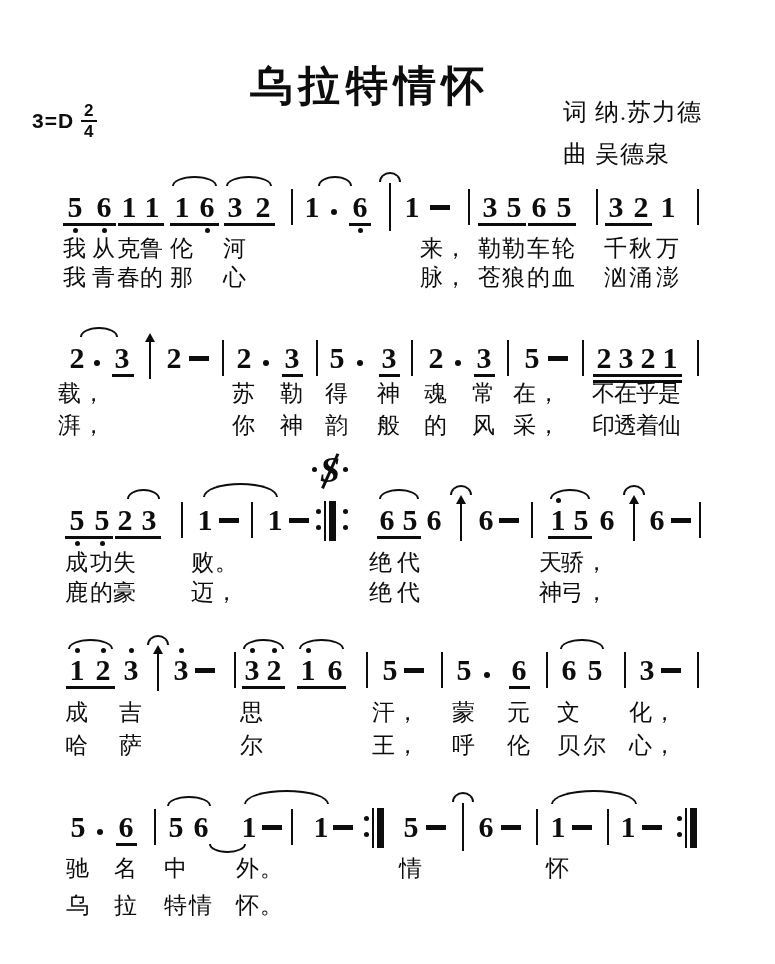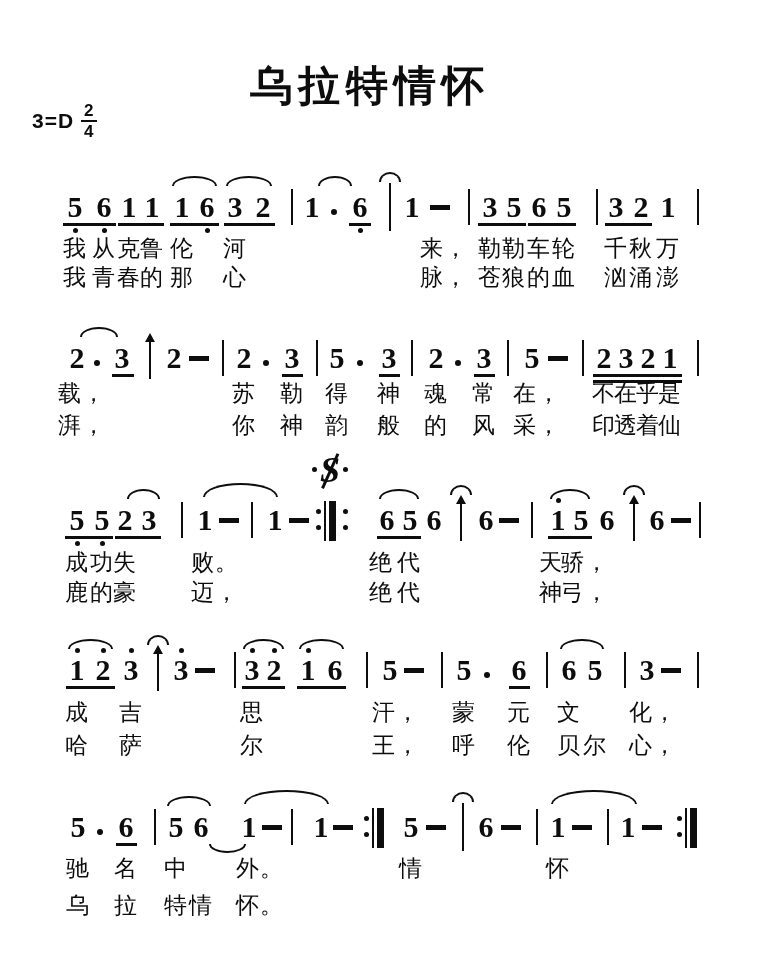--- a/index.html
+++ b/index.html
@@ -58,20 +58,22 @@
 
   <div class="keysig">
     <span class="tonic">3=D</span>
     <span class="frac">
       <span class="num">2</span>
       <span class="den">4</span>
     </span>
   </div>
 
   <div class="credits">
+    <div>词 纳.苏力德</div>
+    <div>曲 吴德泉</div>
   </div>
 
   <div id="systems-root">
       <div class="system" style="left: 0px; top: 192px;">
         <div class="note" style="left: 75px; top: 0px;">5<div class="odot lo" style="left: 50%;"></div></div>
         <div class="note" style="left: 104px; top: 0px;">6<div class="odot lo" style="left: 50%;"></div></div>
         <div class="note" style="left: 129px; top: 0px;">1</div>
         <div class="note" style="left: 152px; top: 0px;">1</div>
         <div class="note" style="left: 182px; top: 0px;">1</div>
         <div class="note" style="left: 207px; top: 0px;">6<div class="odot lo" style="left: 50%;"></div></div>

